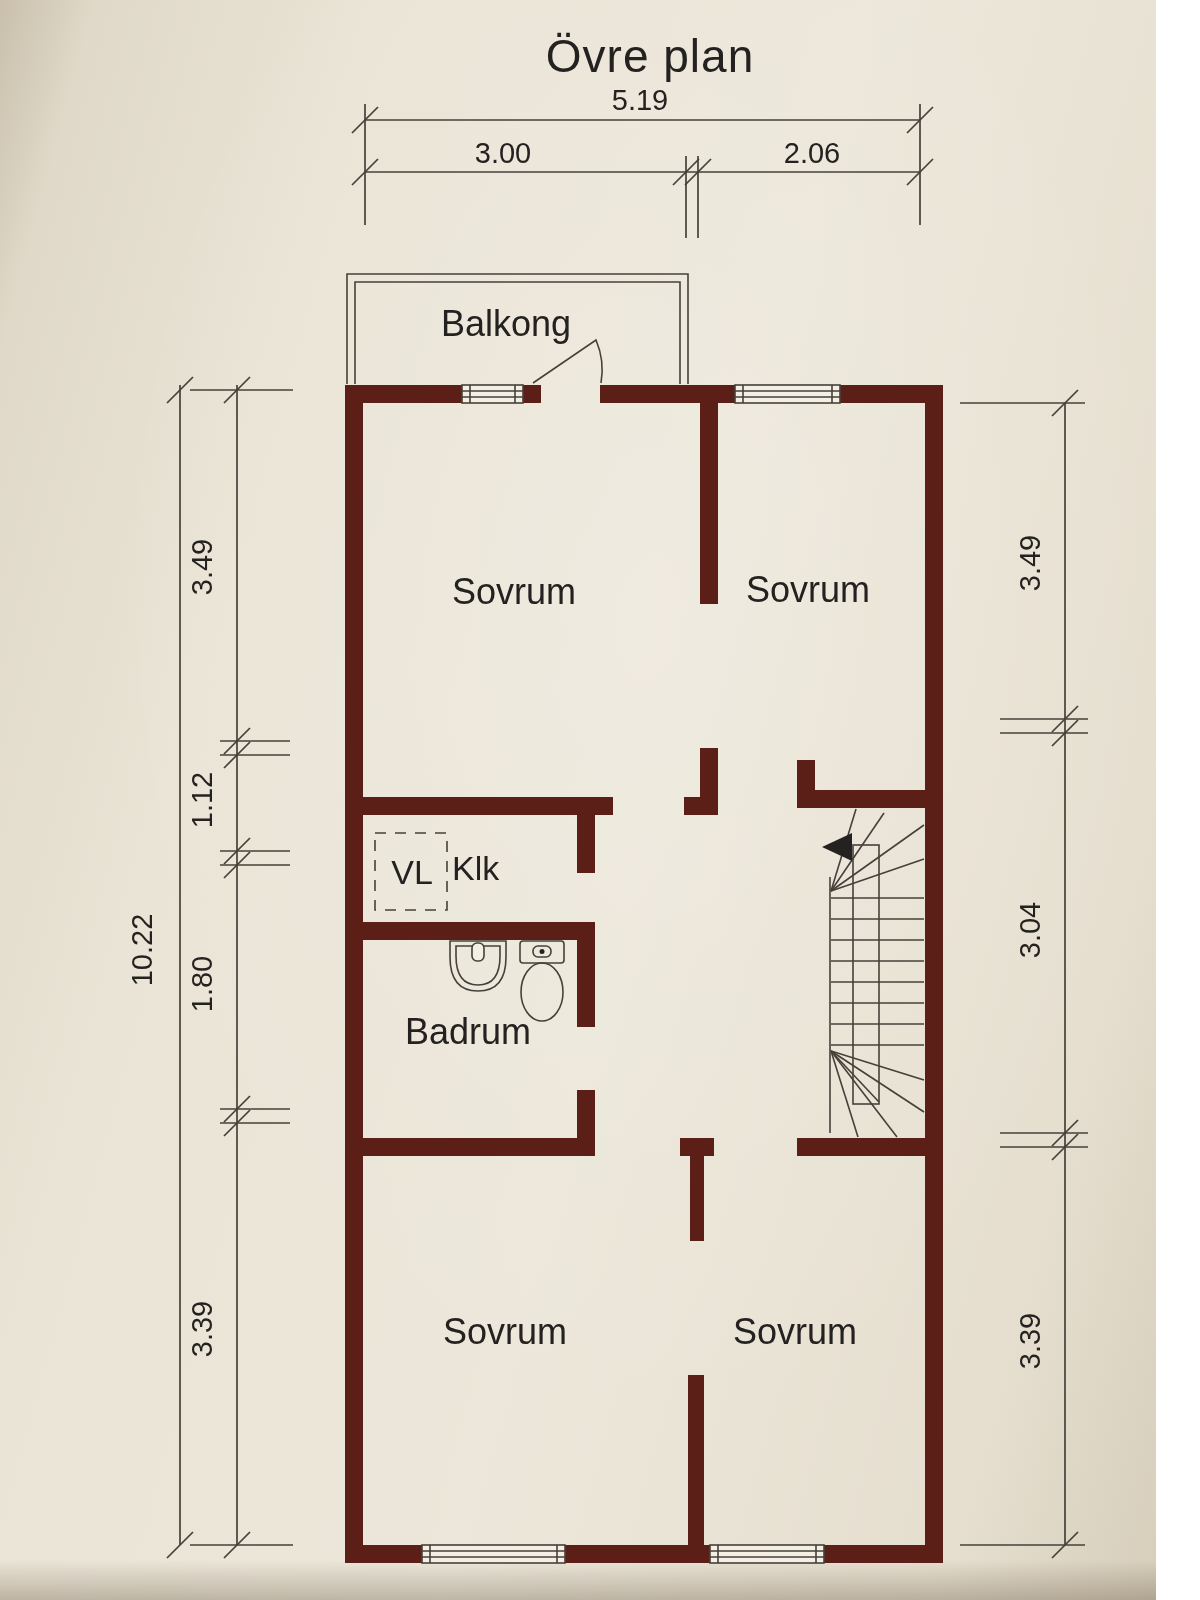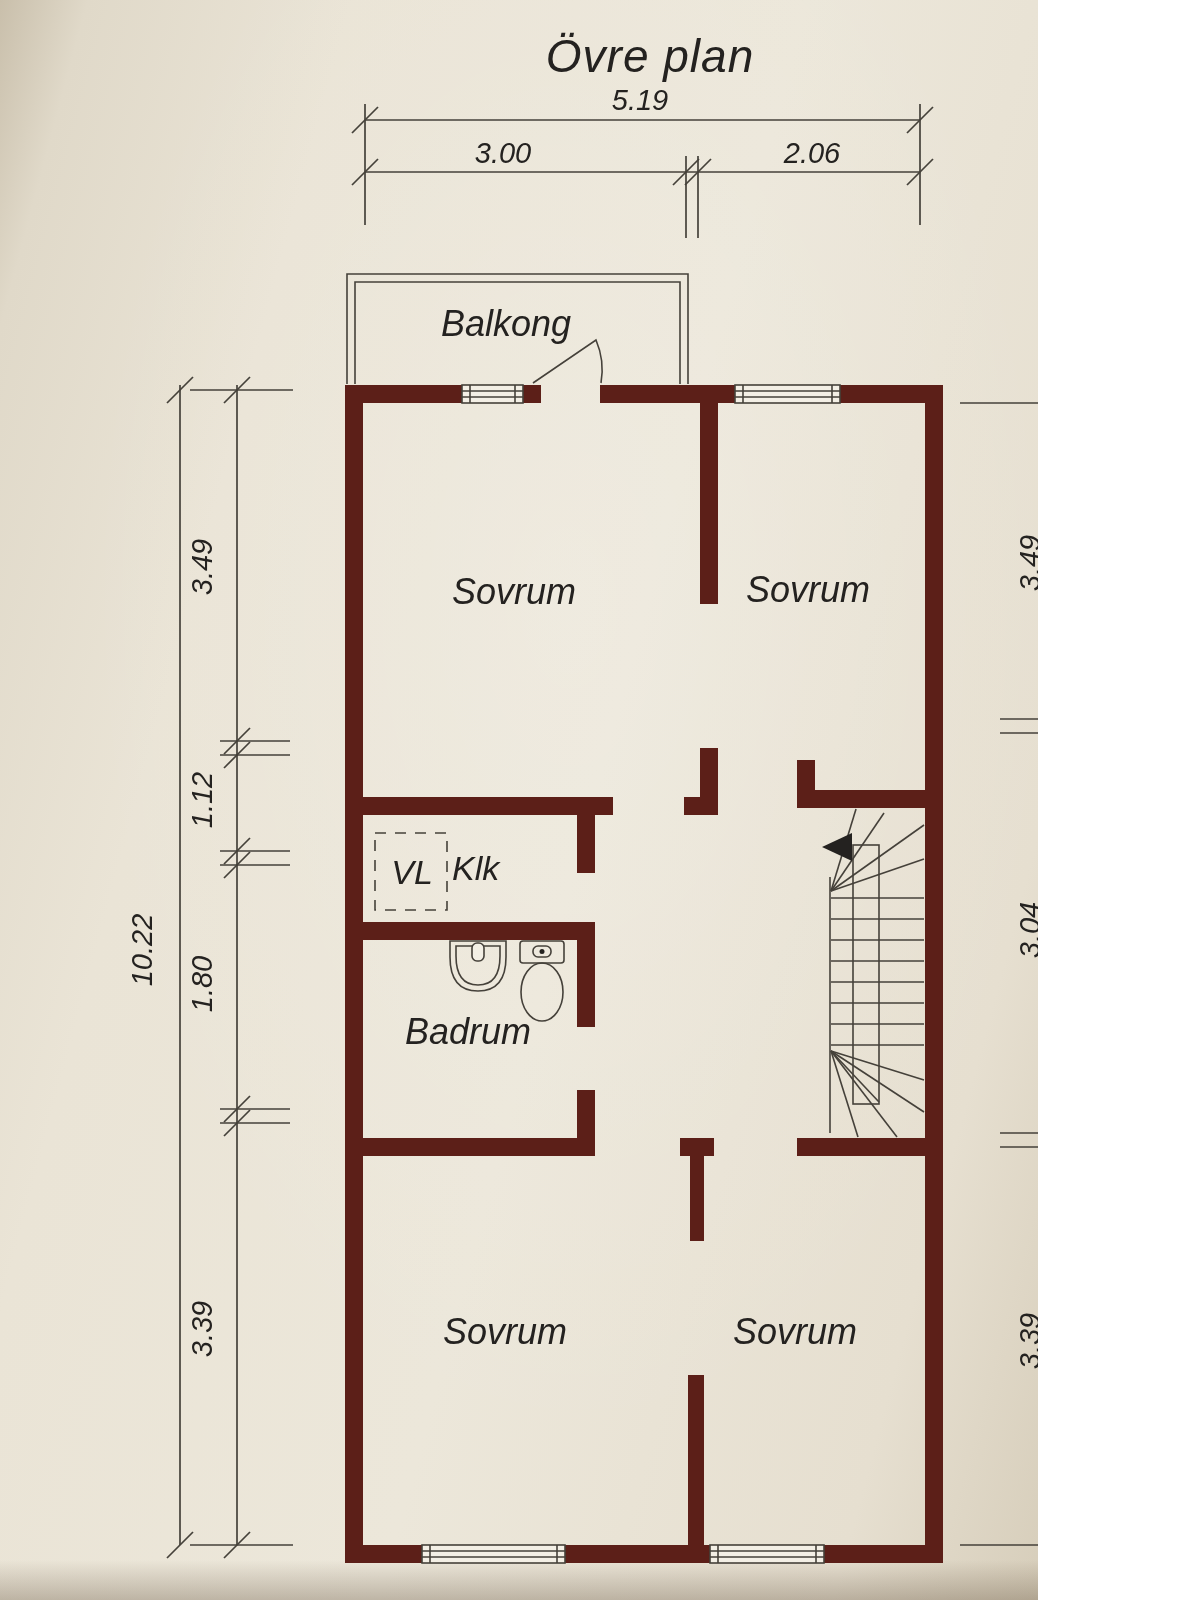--- a/index.html
+++ b/index.html
@@ -1,22 +1,21 @@
 <!DOCTYPE html>
 <html><head>
 <meta charset="utf-8">
 <style>
   html,body{margin:0;padding:0;}
   .stage{
-    position:relative;width:1038px;height:1600px;overflow:hidden;
+    position:relative;width:1156px;height:1600px;overflow:hidden;
     background:
       linear-gradient(to top, rgba(84,66,45,.30), rgba(84,66,45,0) 2.5%),
       radial-gradient(ellipse at 55% 38%, rgba(255,255,255,.16), rgba(0,0,0,0) 62%),
       linear-gradient(105deg,#c9bfab 0%,#e0d9c9 6%,#eae4d6 24%,#ece7da 55%,#e6dfd0 86%,#d7cebb 100%);
-    font-style: italic;
   }
   svg{position:absolute;left:0;top:0;}
   text{font-family:"Liberation Sans","DejaVu Sans",sans-serif;}
   .title-text{font-size:46px;letter-spacing:1px;}
   .dim-label{font-size:29px;}
   .room-label{font-size:36px;}
   .room-label-sm{font-size:34px;}
   .thin{fill:none;stroke-width:1.6;}
   .dimline{fill:none;stroke-width:1.7;}
 </style>

